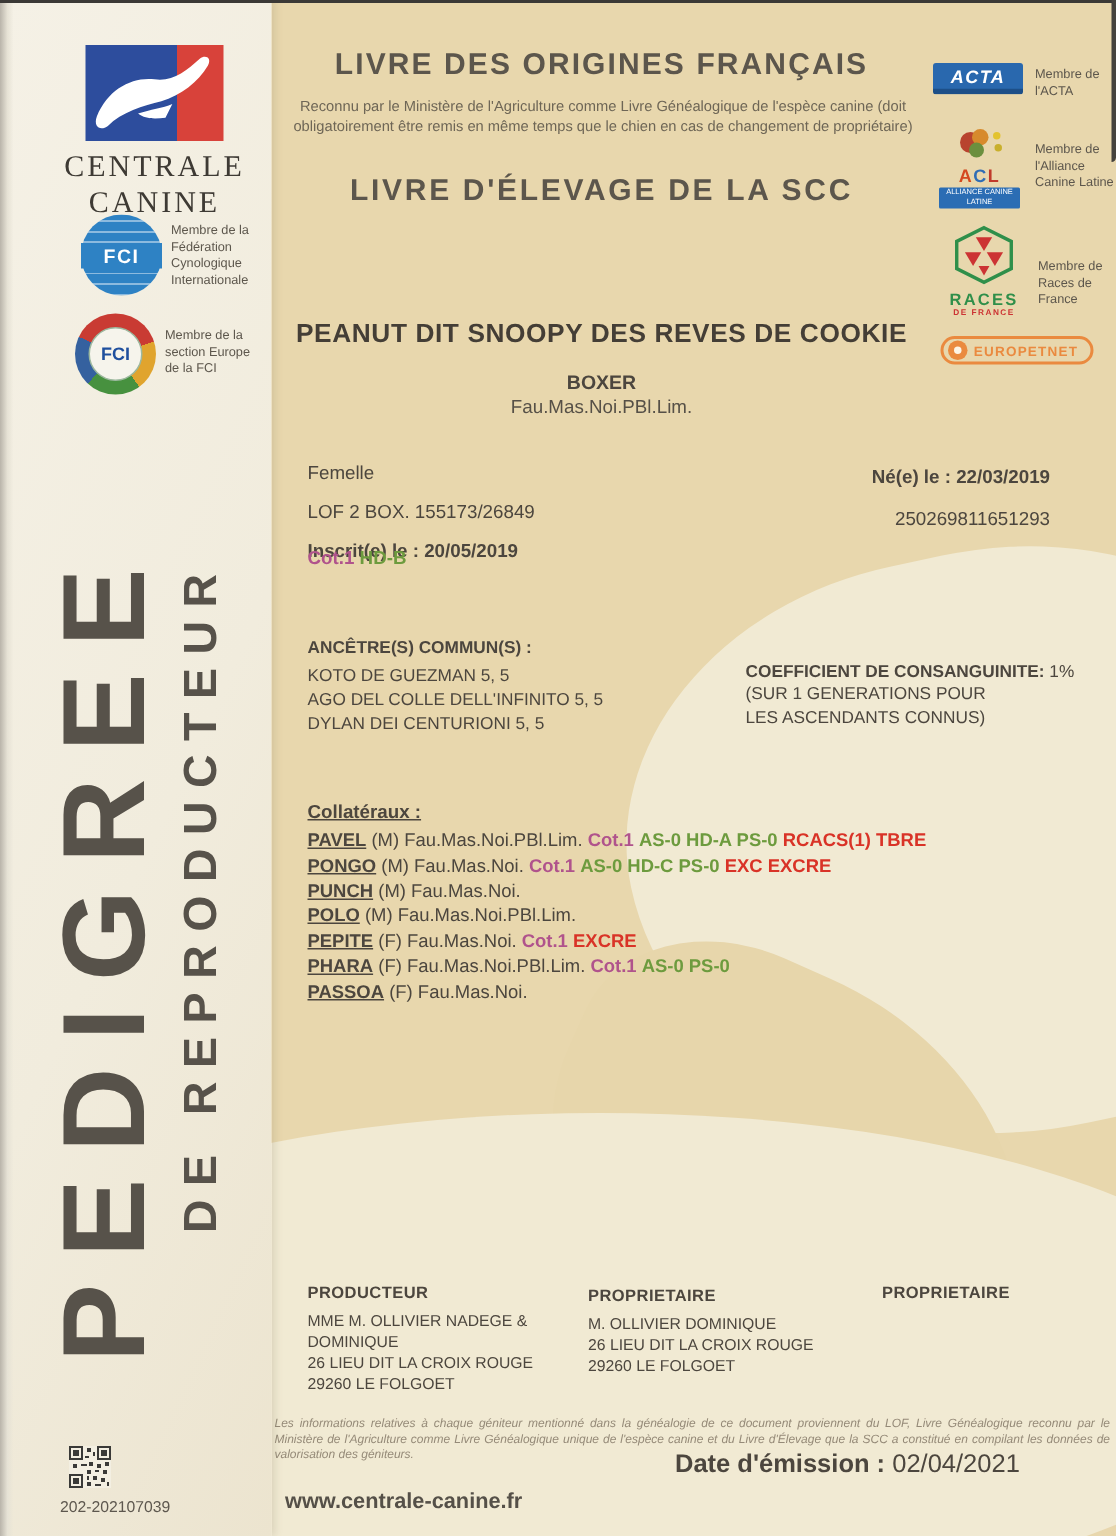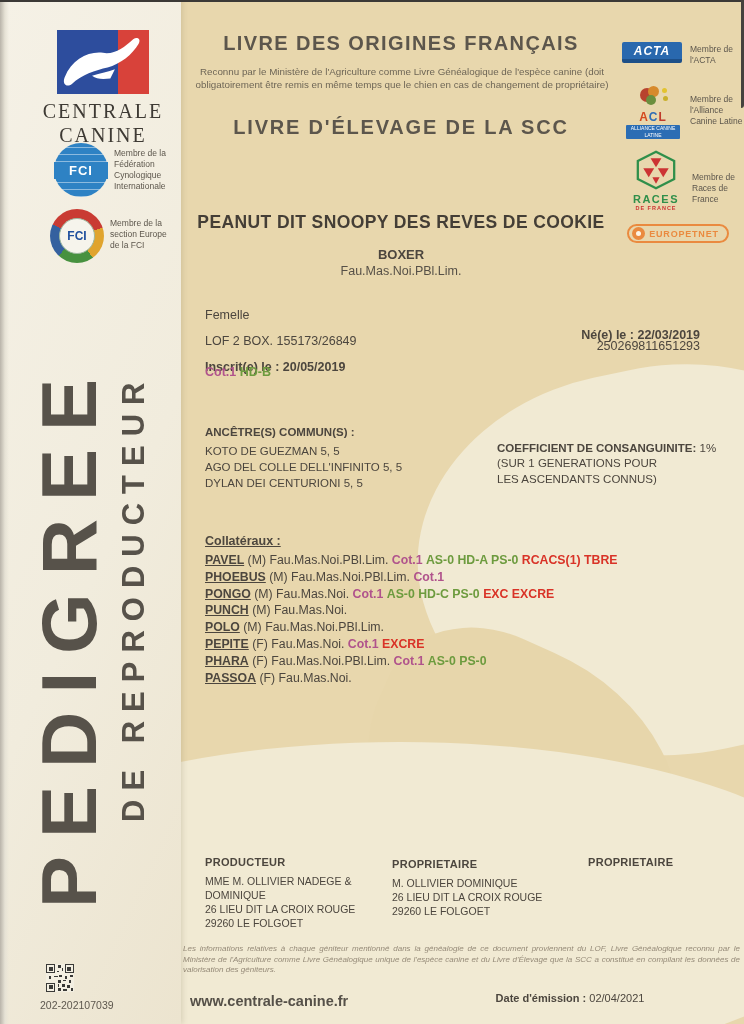--- a/index.html
+++ b/index.html
@@ -107,21 +107,21 @@
   .dog-coat { position:absolute; left:185px; top:264px; width:432px; text-align:center;
     font-size:12.5px; color:#565047; }
 
   .f-sex { position:absolute; left:205px; top:308px; font-size:12.5px; }
   .f-lof { position:absolute; left:205px; top:334px; font-size:12.5px; }
   .f-insc { position:absolute; left:205px; top:360px; font-size:12.5px; font-weight:bold; }
   .f-cot { position:absolute; left:205px; top:365px; font-size:12.5px; font-weight:bold; }
   .pink { color:#b0538c; } .green { color:#6d9b3e; }
 
   .f-born { position:absolute; left:450px; top:311px; width:250px; text-align:right;
-    font-size:12.5px; font-weight:bold;margin-top:17px; }
+    font-size:12.5px; font-weight:bold; }
   .f-chip { position:absolute; left:450px; top:339px; width:250px; text-align:right; font-size:12.5px; }
 
   
   .anc-title { position:absolute; left:205px; top:426px; font-size:11.5px; font-weight:bold; }
   .anc-items { position:absolute; left:205px; top:443px; font-size:11.5px; line-height:16px; }
   .cons { position:absolute; left:497px; top:426px; width:230px; font-size:11.5px;margin-top:16px; }
   .cons-note { position:absolute; left:497px; top:455px; width:230px; font-size:11.5px; line-height:16px; }
 
   
   .col-title { position:absolute; left:205px; top:534px; font-size:12.5px; font-weight:bold; text-decoration:underline; }
@@ -135,21 +135,21 @@
   .party-title { font-size:11px; font-weight:bold; letter-spacing:.3px; margin-bottom:6px; }
   .party-line { font-size:10.5px; line-height:14px; }
   .producer { position:absolute; left:205px; top:856px; width:185px; }
   .owner { position:absolute; left:392px; top:858px; width:185px; }
   .owner2 { position:absolute; left:588px; top:856px; width:150px; }
 
   
   .disclaimer { position:absolute; left:183px; top:944px; width:557px; font-size:8px;
     font-style:italic; color:#958a78; line-height:10.5px; text-align:justify; }
   .website { position:absolute; left:190px; top:993px; font-size:14.5px; font-weight:bold; color:#555048; }
-  .issue { position:absolute; left:450px; top:992px; width:240px; text-align:center; font-size:11px; }
+  .issue { position:absolute; left:450px; top:966px; width:240px; text-align:left; font-size:17px; }
   .issue b { font-weight:bold; }
 </style>
 </head>
 <body>
 
 <div class="wm wm-a"></div>
 <div class="wm wm-c"></div>
 <div class="wm wm-b"></div>
 
 <div class="sidebar"></div>
@@ -277,21 +277,20 @@
   <span>1%</span>
 </div>
 <div class="cons-note">
   <div>(SUR 1 GENERATIONS POUR</div>
   <div>LES ASCENDANTS CONNUS)</div>
 </div>
 
 <div class="col-title">Collatéraux :</div>
 <div class="col-rows">
   <div><span class="cname">PAVEL</span> <span>(M)</span> <span>Fau.Mas.Noi.PBl.Lim.</span> <span class="ccot">Cot.1</span> <span class="cgreen">AS-0 HD-A PS-0</span> <span class="cred">RCACS(1) TBRE</span></div>
-  <div><span class="cname">PHOEBUS</span> <span>(M)</span> <span>Fau.Mas.Noi.PBl.Lim.</span> <span class="ccot">Cot.1</span> <span class="cgreen"></span> <span class="cred"></span></div>
   <div><span class="cname">PONGO</span> <span>(M)</span> <span>Fau.Mas.Noi.</span> <span class="ccot">Cot.1</span> <span class="cgreen">AS-0 HD-C PS-0</span> <span class="cred">EXC EXCRE</span></div>
   <div><span class="cname">PUNCH</span> <span>(M)</span> <span>Fau.Mas.Noi.</span> <span class="ccot"></span> <span class="cgreen"></span> <span class="cred"></span></div>
   <div><span class="cname">POLO</span> <span>(M)</span> <span>Fau.Mas.Noi.PBl.Lim.</span> <span class="ccot"></span> <span class="cgreen"></span> <span class="cred"></span></div>
   <div><span class="cname">PEPITE</span> <span>(F)</span> <span>Fau.Mas.Noi.</span> <span class="ccot">Cot.1</span> <span class="cgreen"></span> <span class="cred">EXCRE</span></div>
   <div><span class="cname">PHARA</span> <span>(F)</span> <span>Fau.Mas.Noi.PBl.Lim.</span> <span class="ccot">Cot.1</span> <span class="cgreen">AS-0 PS-0</span> <span class="cred"></span></div>
   <div><span class="cname">PASSOA</span> <span>(F)</span> <span>Fau.Mas.Noi.</span> <span class="ccot"></span> <span class="cgreen"></span> <span class="cred"></span></div>
 </div>
 
 <div class="producer">
   <div class="party-title">PRODUCTEUR</div>

